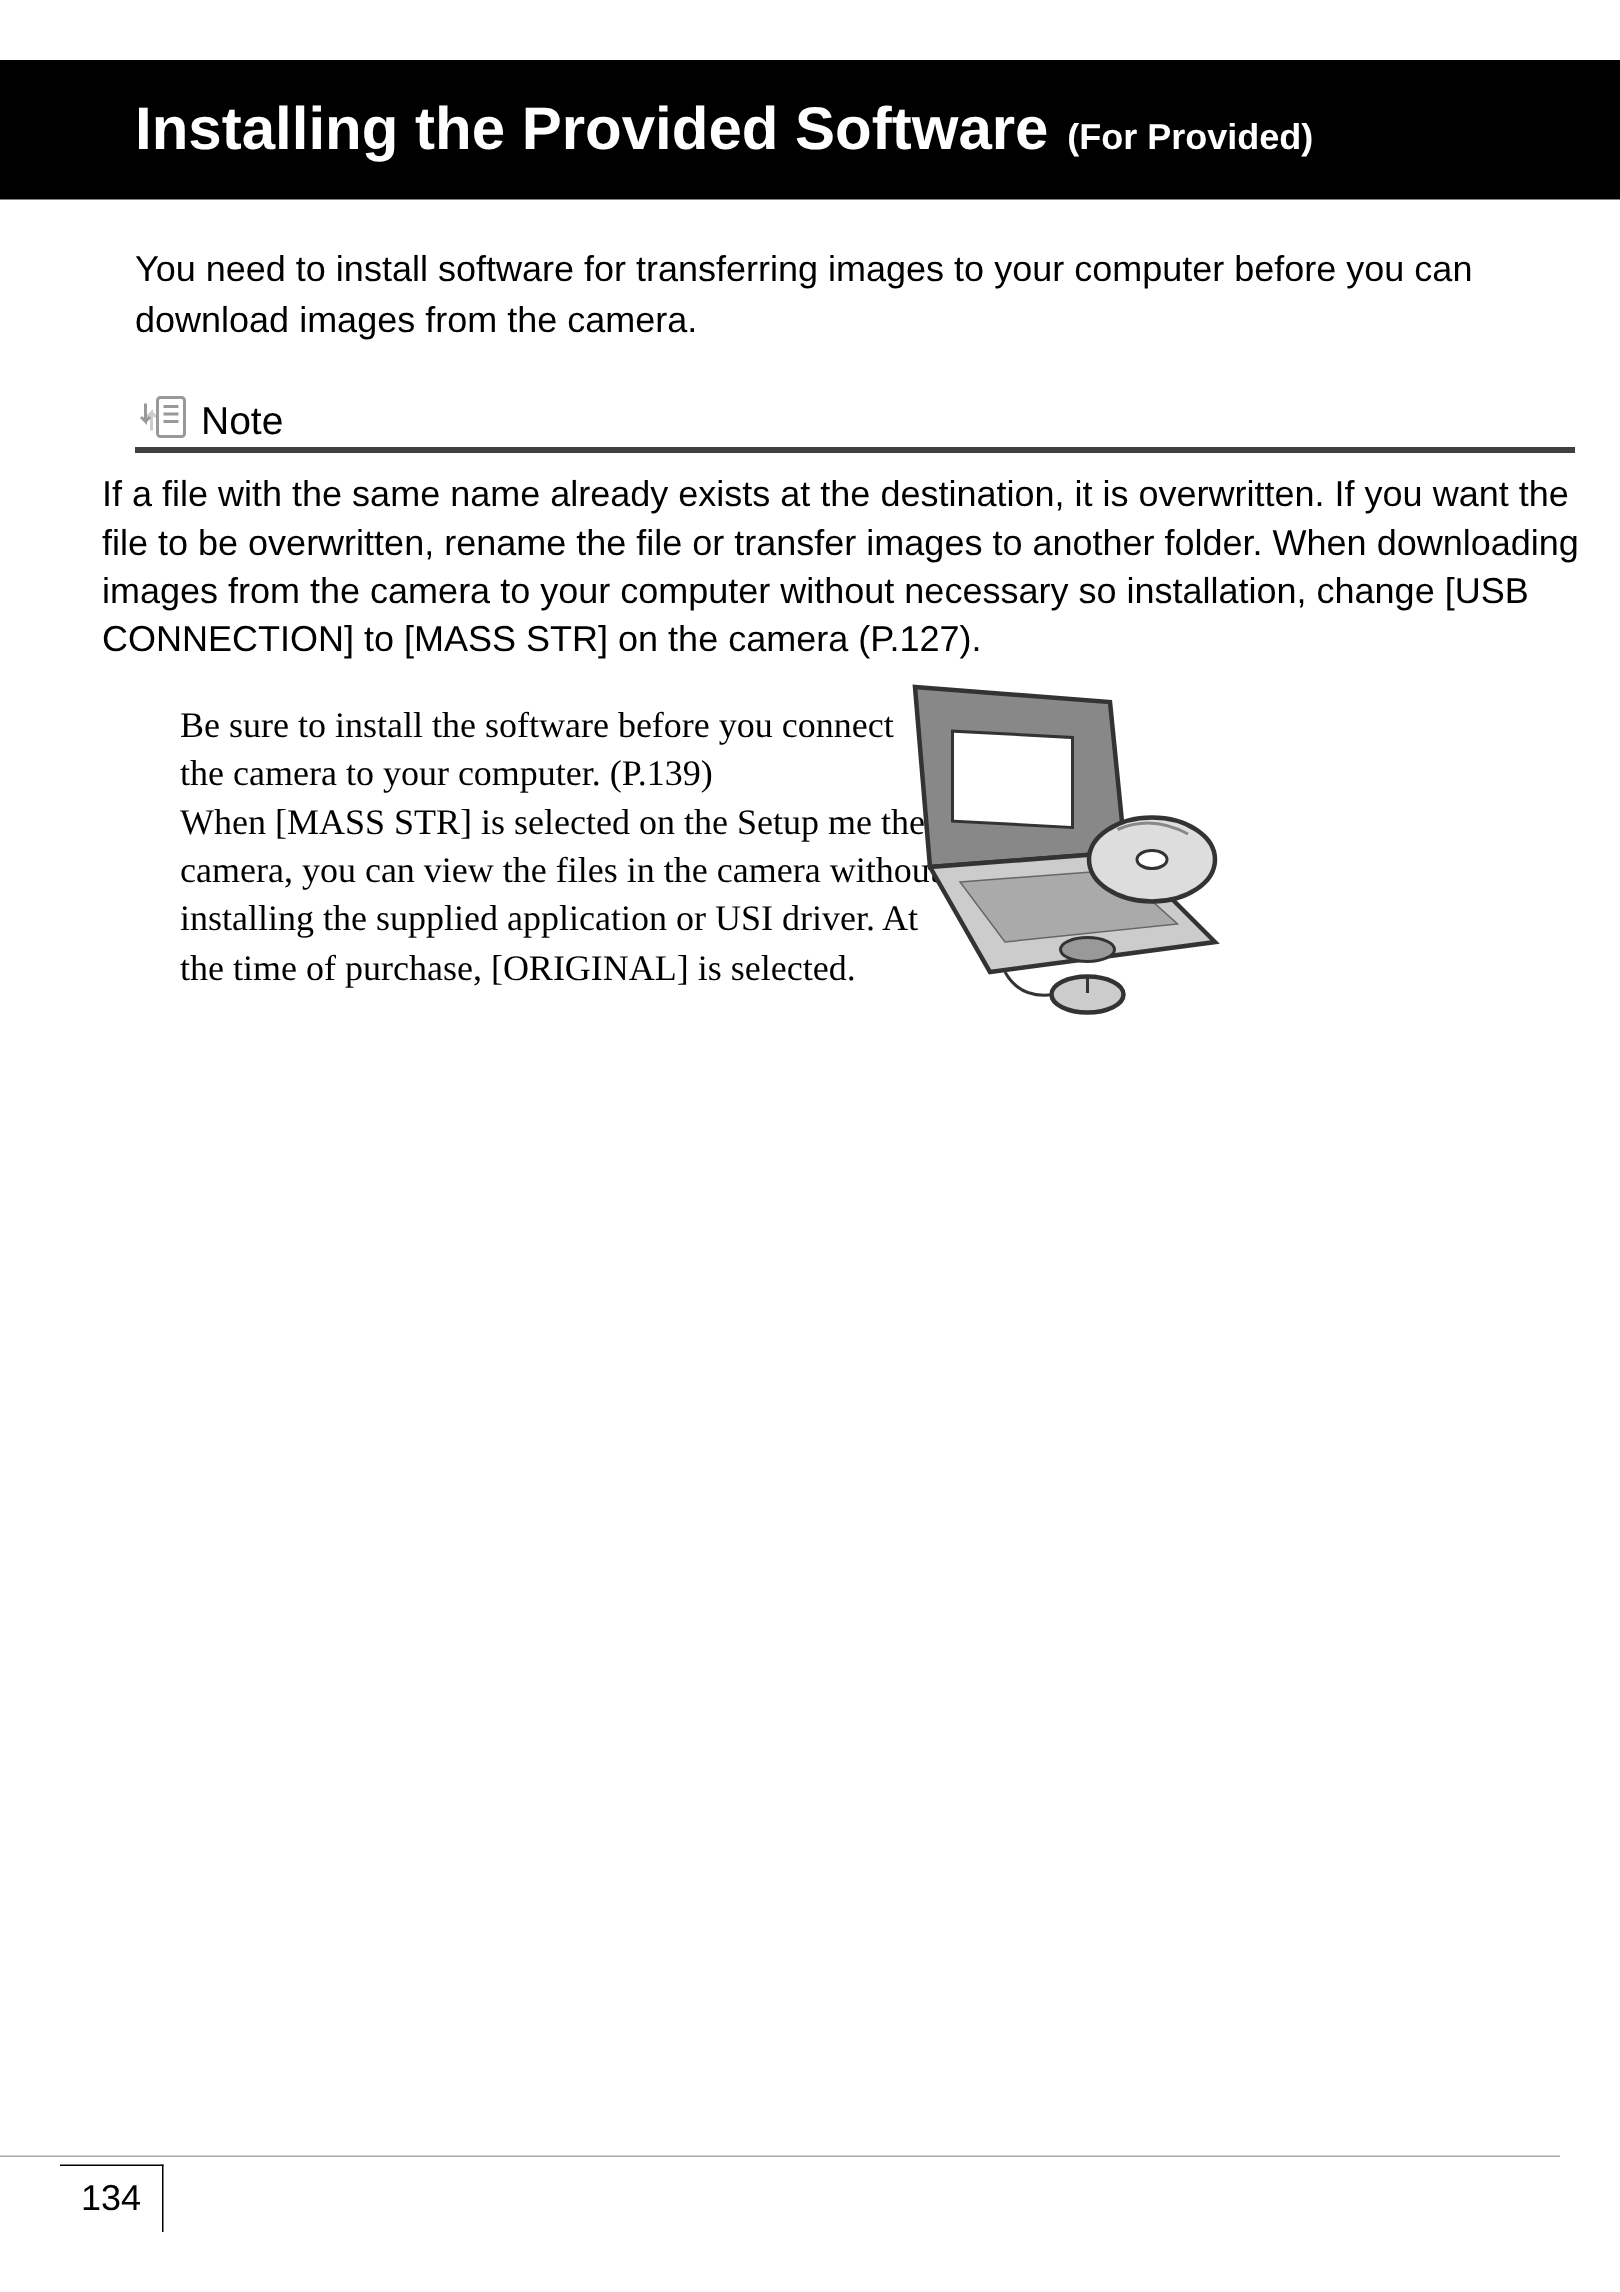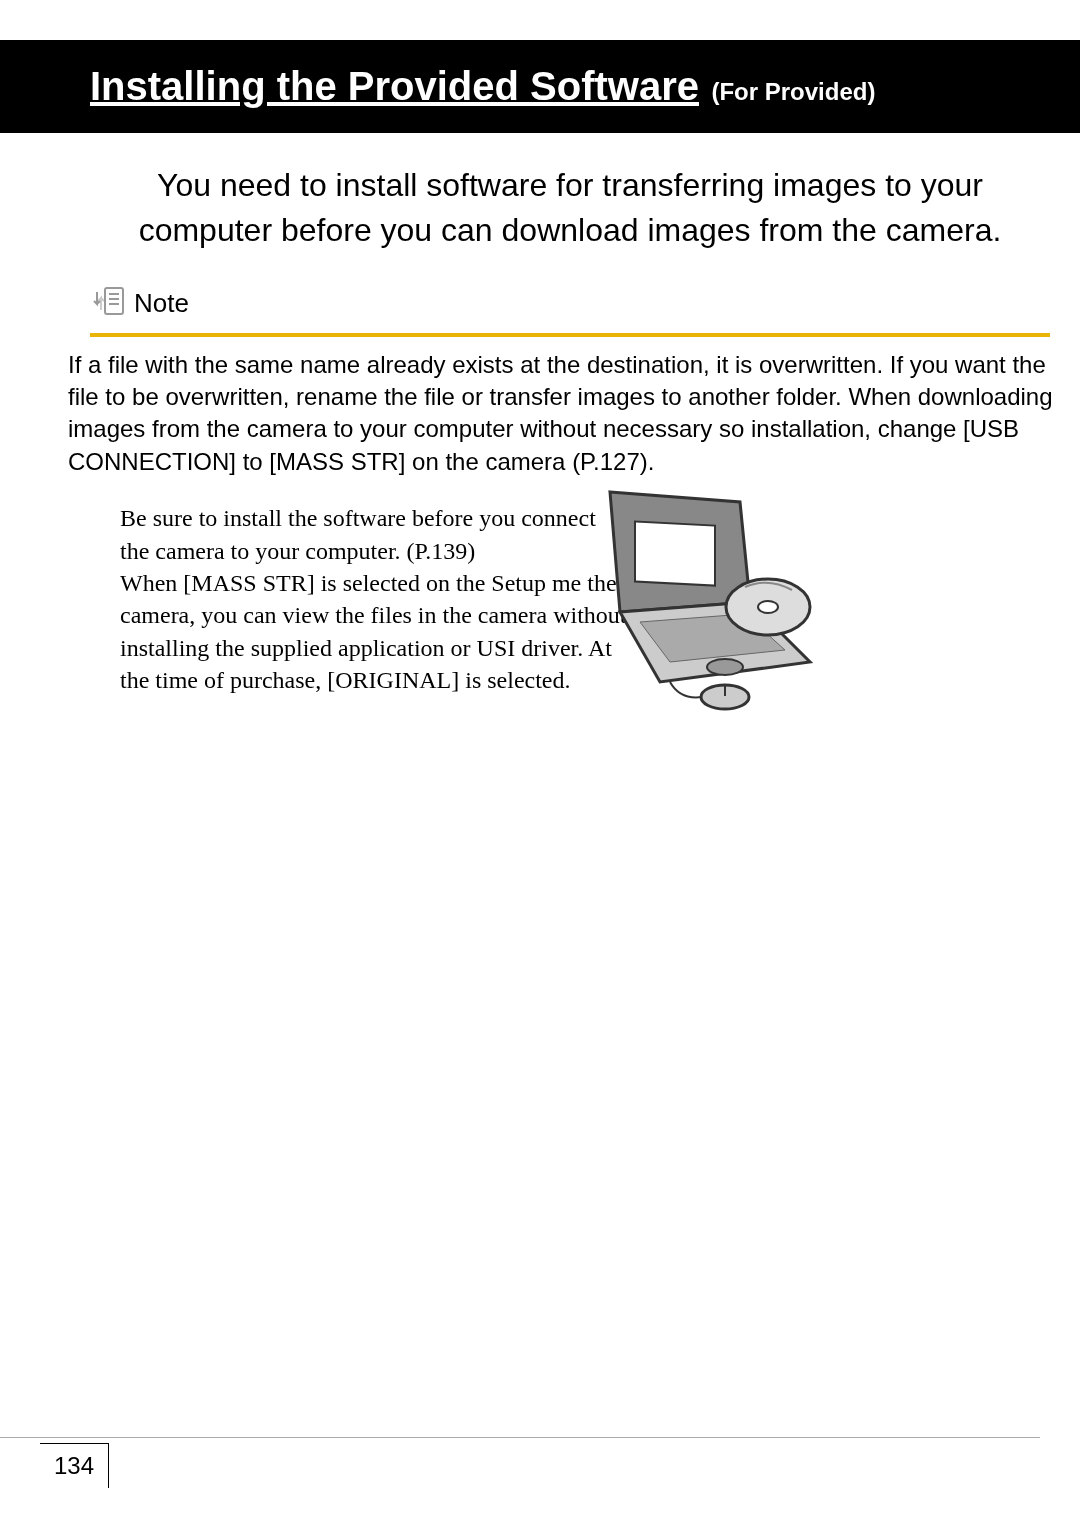--- a/index.html
+++ b/index.html
@@ -20,41 +20,39 @@
     .title-bar {
       background: #000000;
       color: #ffffff;
       padding: 24px 30px 24px 90px;
       margin-bottom: 30px;
     }
     .title-main {
       font-size: 40px;
       font-weight: bold;
       display: inline;
-      text-decoration: underline;
     }
     .title-sub {
       font-size: 24px;
       font-weight: bold;
       display: inline;
       margin-left: 8px;
     }
     .intro-text {
       padding: 0 30px 0 90px;
-      font-size: 32px;
+      font-size: 24px;
       line-height: 1.4;
       margin-bottom: 30px;
-      text-align: center;
     }
     .callout-header {
       margin: 0 30px 0 90px;
-      border-bottom: 4px solid #eab308;
+      border-bottom: 4px solid #404040;
       display: flex;
       align-items: flex-end;
-      padding-bottom: 14px;
+      padding-bottom: 2px;
       margin-bottom: 12px;
     }
     .callout-icon {
       width: 36px;
       height: 36px;
       margin-right: 8px;
       display: flex;
       align-items: center;
       justify-content: center;
     }

